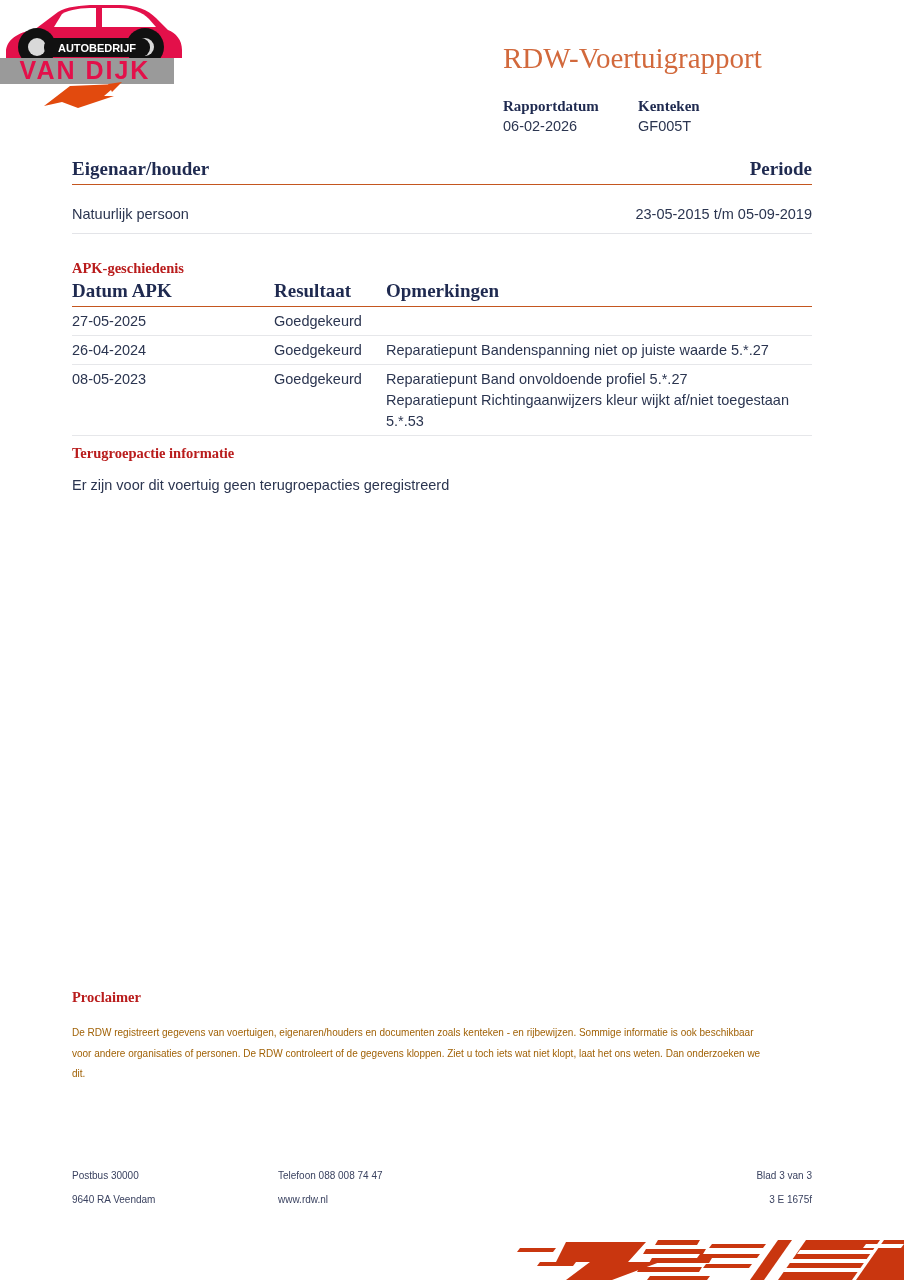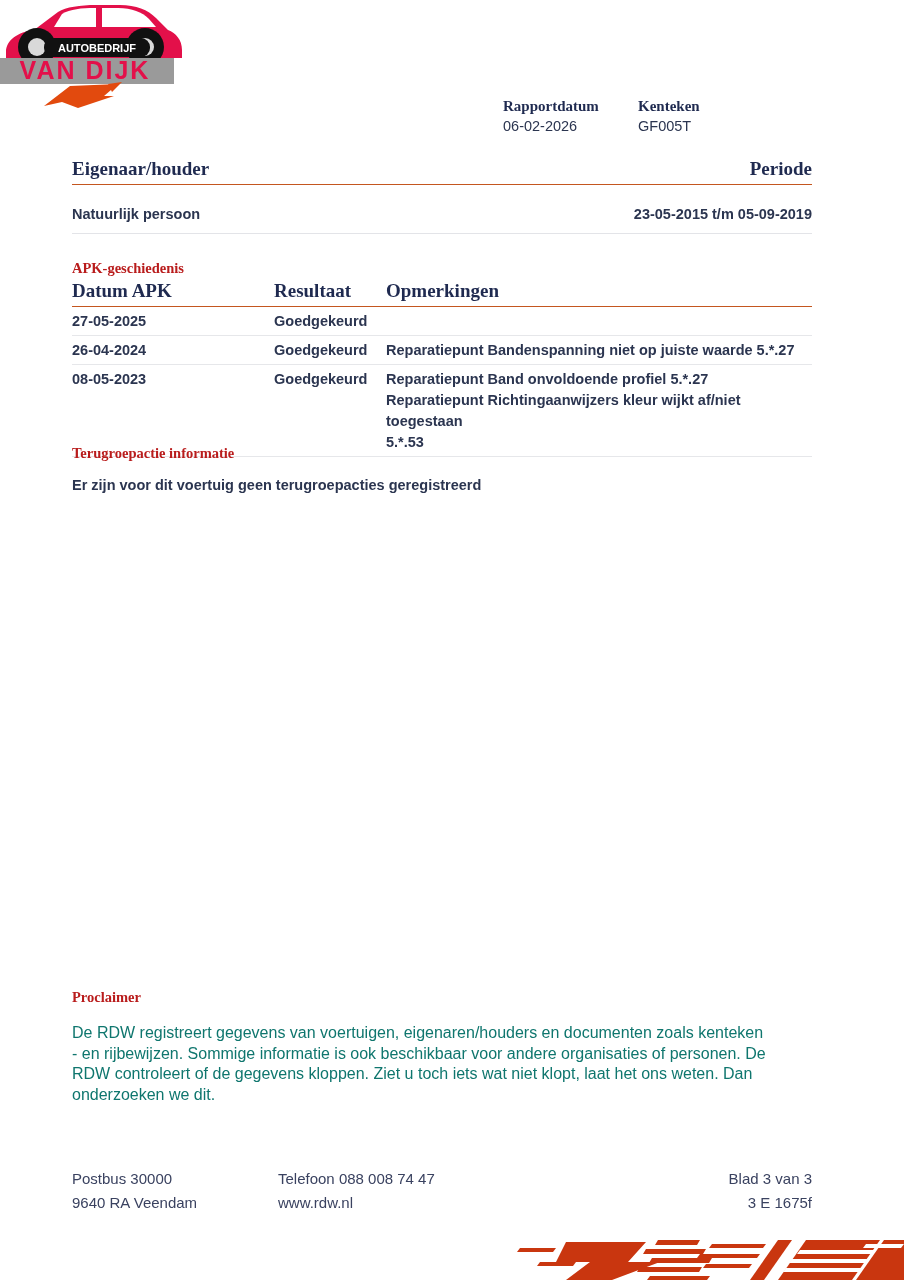--- a/index.html
+++ b/index.html
@@ -92,21 +92,20 @@
     margin-top: 4px;
   }
   .rule-gray {
     height: 0;
     border-bottom: 1px solid #E3E4E8;
   }
   .cell {
     font-size: 14.5px;
     color: #2B3550;
     line-height: 21px;
-    font-weight: bold;
   }
 
   
   #owner-section { top: 158px; }
   .owner-head-row {
     display: flex;
     justify-content: space-between;
     align-items: flex-end;
   }
   .owner-data-row {
@@ -131,34 +130,34 @@
   .c-remark { flex: 1; }
   .remark-line { display: block; }
 
   
   #recall-section { top: 445px; }
   #recall-section .cell { padding-top: 5px; margin-top: 8px; }
 
   
   #proclaimer-section { top: 989px; }
   #proclaimer-section .body-text {
-    font-size: 16px;
-    color: #0f766e;
+    font-size: 10px;
+    color: #a16207;
     line-height: 20.5px;
     padding-top: 14px;
     max-width: 700px;
   }
 
   
   .footer {
     position: absolute;
     left: 72px;
     width: 740px;
     top: 1170px;
-    font-size: 15px;
+    font-size: 10px;
     color: #3A4260;
   }
   .footer-row { display: flex; height: 24px; align-items: flex-start; }
   .f-col-1 { width: 206px; flex: none; }
   .f-col-2 { flex: 1; }
   .f-col-3 { text-align: right; white-space: nowrap; margin-left: 8px; }
 
   
   .bottom-graphic {
     position: absolute;
@@ -205,20 +204,21 @@
         <text x="85" y="79" font-family="Liberation Sans, sans-serif" font-size="25" font-weight="bold" fill="#E3104A" text-anchor="middle" letter-spacing="2">VAN DIJK</text>
       </g>
 
       <g fill="#E24A0E">
         <path d="M44 106 L70 86 L118 84 L104 96 L114 96 L78 108 L62 102 Z"></path>
         <path d="M108 84 L122 82 L112 92 Z"></path>
       </g>
     </svg>
   </div>
 
+  <div class="report-title">RDW-Voertuigrapport</div>
 
   <div class="meta-label" id="meta-label-rapportdatum">Rapportdatum</div>
   <div class="meta-value" id="meta-value-rapportdatum">06-02-2026</div>
   <div class="meta-label" id="meta-label-kenteken">Kenteken</div>
   <div class="meta-value" id="meta-value-kenteken">GF005T</div>
 
   <div class="section" id="owner-section">
     <div class="owner-head-row">
       <span class="col-head">Eigenaar/houder</span>
       <span class="col-head">Periode</span>

